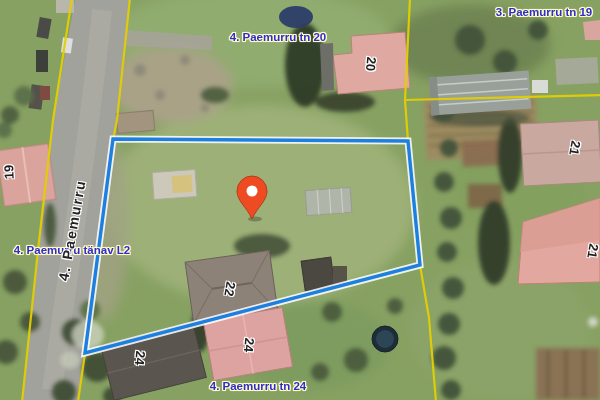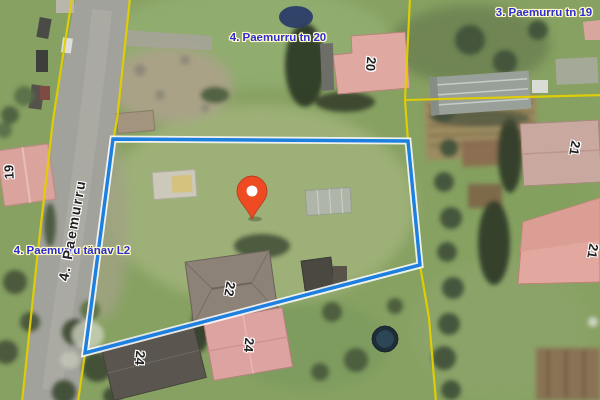--- a/index.html
+++ b/index.html
@@ -220,20 +220,21 @@
   <g>
     <ellipse cx="255" cy="219" rx="7" ry="2.5" fill="#000" opacity="0.25"></ellipse>
     <path d="M252,219 C246,206 237,201 237,191 a15,15 0 1,1 30,0 c0,10 -9,15 -15,28 z" stroke="#b63c1b" stroke-width="1" fill="#ee4b23"></path>
     <circle cx="252" cy="191" r="5.5" fill="#ffffff"></circle>
   </g>
 </svg>
 
 <div class="addr" style="left:278px;top:25px;margin-top:12px;">4. Paemurru tn 20</div>
 <div class="addr" style="left:544px;top:12px;">3. Paemurru tn 19</div>
 <div class="addr" style="left:72px;top:250px;">4. Paemurru tänav L2</div>
+<div class="addr" style="left:258px;top:386px;">4. Paemurru tn 24</div>
 
 <div class="street" style="left:72px;top:230px;">4. Paemurru</div>
 
 <div class="bnum" style="left:9px;top:172px;transform:translate(-50%,-50%) rotate(-93deg);">19</div>
 <div class="bnum" style="left:371px;top:64px;transform:translate(-50%,-50%) rotate(95deg);">20</div>
 <div class="bnum" style="left:575px;top:148px;transform:translate(-50%,-50%) rotate(100deg);">21</div>
 <div class="bnum" style="left:593px;top:251px;transform:translate(-50%,-50%) rotate(100deg);">21</div>
 <div class="bnum" style="left:230px;top:289px;transform:translate(-50%,-50%) rotate(100deg);">22</div>
 <div class="bnum" style="left:249px;top:345px;transform:translate(-50%,-50%) rotate(95deg);">24</div>
 <div class="bnum" style="left:140px;top:358px;transform:translate(-50%,-50%) rotate(95deg);">24</div>

